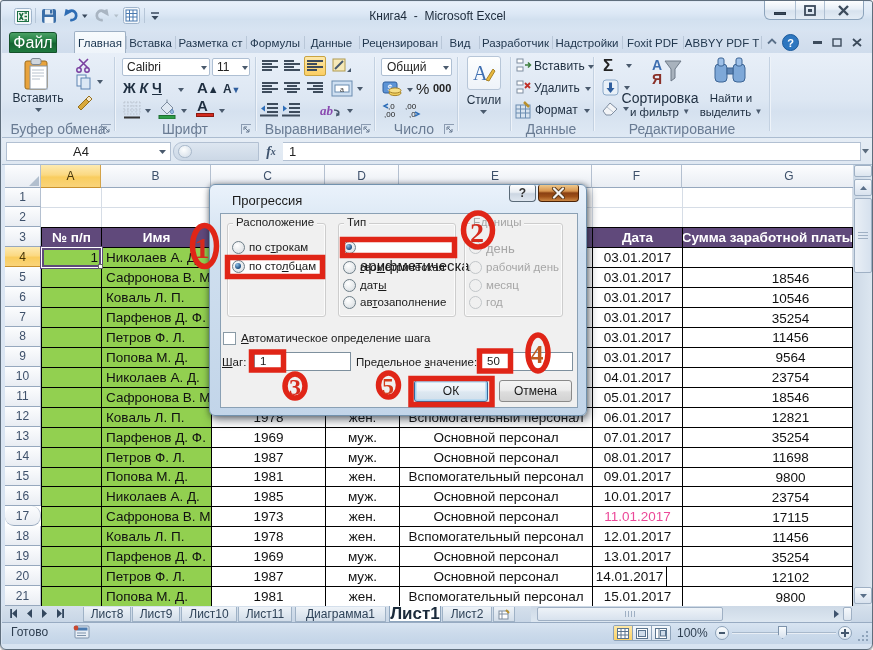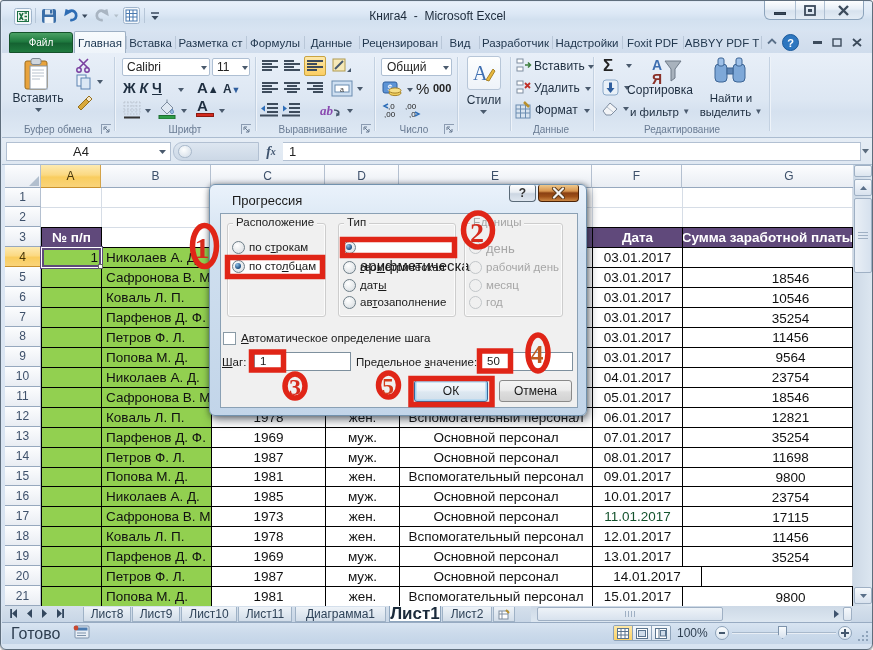--- a/index.html
+++ b/index.html
@@ -2,21 +2,21 @@
 <html><head><meta charset="utf-8"><style>
 *{margin:0;padding:0;box-sizing:border-box}
 html,body{width:873px;height:650px;overflow:hidden;font-family:"Liberation Sans",sans-serif}
 .ab{position:absolute}
 .ctr{display:flex;align-items:center;justify-content:center}
 .lft{display:flex;align-items:center}
 body{background:#fff}
 #win{position:absolute;left:0;top:0;width:873px;height:650px;
  background:linear-gradient(#dfe9f5,#d7e3f1);border:1px solid #5f6e7d;border-radius:3px 3px 6px 6px;overflow:hidden;box-shadow:0 1px 2px rgba(0,0,0,.45);}
 .tabtx{font-size:11.5px;color:#22384f;white-space:nowrap}
-.glabel{font-size:10px;color:#697b93}
+.glabel{font-size:14px;color:#697b93}
 .cell{position:absolute;font-size:13.5px;color:#111;overflow:hidden;white-space:nowrap}
 .hdrc{position:absolute;background:linear-gradient(#fcfdfe,#e9edf3);border-right:1px solid #b4c0d0;border-bottom:1px solid #96a8be;
  font-size:12px;color:#3e516b;display:flex;align-items:center;justify-content:center}
 .launch{position:absolute;width:10px;height:10px;border-left:1px solid #8c9cb2;border-top:1px solid #8c9cb2}
 </style></head><body>
 <div id="win">
 <div class="ab" style="left:1px;top:1px;width:871px;height:29px;background:linear-gradient(#e8f0fa 0%,#dce8f5 40%,#d2e0ef 60%,#d8e4f2 100%)"></div>
 <svg class="ab" style="left:13px;top:7px" width="18" height="17" viewBox="0 0 18 17">
 <rect x="0.5" y="0.5" width="17" height="16" rx="2" fill="#f3f7fb" stroke="#9fb4cb"></rect>
 <rect x="3" y="3" width="12" height="11" fill="#1d7044"></rect>
@@ -64,22 +64,22 @@
           <rect x="4" y="4" width="4" height="3" fill="#3c4b5c"></rect>
         </svg>
       </div>
 <div class="ctr" style="width:37px">
         <svg width="13" height="11" viewBox="0 0 13 11">
           <path d="M2 1 L11 10 M11 1 L2 10" stroke="#3c4b5c" stroke-width="2.4"></path>
         </svg>
       </div>
 </div>
 <div class="ab" style="left:1px;top:30px;width:871px;height:22px;background:linear-gradient(#d8e3f1,#cfdcec)"></div>
-<div class="ab ctr" style="left:8px;top:31px;width:64px;height:21px;border-radius:3px 3px 0 0;
-background:linear-gradient(#4ba165,#1f7a3f 45%,#156332 55%,#1f7a3f);color:#fff;font-size:10px;border:1px solid #15522b">Файл</div>
+<div class="ab ctr" style="left:8px;top:31px;width:48px;height:21px;border-radius:3px 3px 0 0;
+background:linear-gradient(#4ba165,#1f7a3f 45%,#156332 55%,#1f7a3f);color:#fff;font-size:16px;border:1px solid #15522b">Файл</div>
 <div class="ab ctr tabtx" style="left:73px;top:30px;width:52px;height:22px;background:linear-gradient(#f8fbfd,#eef4fa);
 border:1px solid #9eb0c4;border-bottom:none;border-radius:2px 2px 0 0;color:#17334e">Главная</div>
 <div class="ab ctr tabtx" style="left:125px;top:31px;width:49px;height:21px;overflow:hidden;white-space:nowrap">Вставка</div>
 <div class="ab" style="left:125px;top:35px;width:1px;height:13px;background:#b9c7d8"></div>
 <div class="ab ctr tabtx" style="left:174px;top:31px;width:71px;height:21px;overflow:hidden;white-space:nowrap">Разметка ст</div>
 <div class="ab" style="left:174px;top:35px;width:1px;height:13px;background:#b9c7d8"></div>
 <div class="ab ctr tabtx" style="left:245px;top:31px;width:58px;height:21px;overflow:hidden;white-space:nowrap">Формулы</div>
 <div class="ab" style="left:245px;top:35px;width:1px;height:13px;background:#b9c7d8"></div>
 <div class="ab ctr tabtx" style="left:303px;top:31px;width:55px;height:21px;overflow:hidden;white-space:nowrap">Данные</div>
 <div class="ab" style="left:303px;top:35px;width:1px;height:13px;background:#b9c7d8"></div>
@@ -358,21 +358,21 @@
 <path d="M6 6 L12 11" stroke="#b8c2cd"></path>
     </svg>
 <svg class="ab" style="left:621px;top:105px" width="8" height="6" viewBox="0 0 8 6">
       <path d="M1 1 l6 0 l-3 4 Z" fill="#4a5a6d"></path>
     </svg>
 <svg class="ab" style="left:650px;top:56px" width="32" height="30" viewBox="0 0 32 30">
 <text x="1" y="13" font-size="14" font-weight="bold" fill="#3e6eb0" font-family="Liberation Sans">А</text>
 <text x="1" y="27" font-size="14" font-weight="bold" fill="#8a3028" font-family="Liberation Sans">Я</text>
 <path d="M14 4 h16 l-6 8 v9 l-4 3 v-12 Z" fill="#a8b2bd" stroke="#6e7a88"></path>
     </svg>
-<div class="ab ctr" style="left:624px;top:82px;width:70px;height:13px;font-size:12px;color:#1e2e40">Сортировка</div>
+<div class="ab ctr" style="left:624px;top:90px;width:70px;height:13px;font-size:14px;color:#1e2e40">Сортировка</div>
 <div class="ab ctr" style="left:624px;top:104px;width:70px;height:13px;font-size:11.5px;color:#1e2e40">и фильтр&nbsp;<span style="font-size:8px;color:#4a5a6d">▼</span></div>
 <svg class="ab" style="left:712px;top:55px" width="34" height="30" viewBox="0 0 34 30">
 <rect x="2" y="8" width="12" height="18" rx="4" fill="#7ea8d8" stroke="#3c6494"></rect>
 <rect x="20" y="8" width="12" height="18" rx="4" fill="#7ea8d8" stroke="#3c6494"></rect>
 <rect x="5" y="2" width="6" height="8" rx="2" fill="#9ec0e8" stroke="#3c6494"></rect>
 <rect x="23" y="2" width="6" height="8" rx="2" fill="#9ec0e8" stroke="#3c6494"></rect>
 <rect x="14" y="12" width="6" height="6" fill="#5d84b4" stroke="#3c6494"></rect>
     </svg>
 <div class="ab ctr" style="left:698px;top:90px;width:64px;height:13px;font-size:11.5px;color:#1e2e40">Найти и</div>
 <div class="ab ctr" style="left:698px;top:104px;width:64px;height:13px;font-size:11.5px;color:#1e2e40">выделить&nbsp;<span style="font-size:8px;color:#4a5a6d">▼</span></div>
@@ -409,36 +409,37 @@
 <div class="hdrc" style="left:0px;top:142.08px;width:36px;height:19.93px;">7</div>
 <div class="hdrc" style="left:0px;top:162.01px;width:36px;height:19.93px;">8</div>
 <div class="hdrc" style="left:0px;top:181.94px;width:36px;height:19.93px;">9</div>
 <div class="hdrc" style="left:0px;top:201.87px;width:36px;height:19.93px;">10</div>
 <div class="hdrc" style="left:0px;top:221.80px;width:36px;height:19.93px;">11</div>
 <div class="hdrc" style="left:0px;top:241.73px;width:36px;height:19.93px;">12</div>
 <div class="hdrc" style="left:0px;top:261.66px;width:36px;height:19.93px;">13</div>
 <div class="hdrc" style="left:0px;top:281.59px;width:36px;height:19.93px;">14</div>
 <div class="hdrc" style="left:0px;top:301.52px;width:36px;height:19.93px;">15</div>
 <div class="hdrc" style="left:0px;top:321.45px;width:36px;height:19.93px;">16</div>
-<div class="hdrc" style="left:0px;top:341.38px;width:36px;height:19.93px;">17</div>
+<div class="hdrc" style="left:0px;top:341.38px;width:36px;height:19.93px;border-radius:9px;">17</div>
 <div class="hdrc" style="left:0px;top:361.31px;width:36px;height:19.93px;">18</div>
 <div class="hdrc" style="left:0px;top:381.24px;width:36px;height:19.93px;">19</div>
 <div class="hdrc" style="left:0px;top:401.17px;width:36px;height:19.93px;">20</div>
 <div class="hdrc" style="left:0px;top:421.10px;width:36px;height:19.93px;">21</div>
 <div class="ab" style="left:96px;top:22.5px;width:1px;height:418px;background:#d6dde6"></div>
 <div class="ab" style="left:206px;top:22.5px;width:1px;height:418px;background:#d6dde6"></div>
 <div class="ab" style="left:320px;top:22.5px;width:1px;height:418px;background:#d6dde6"></div>
 <div class="ab" style="left:394px;top:22.5px;width:1px;height:418px;background:#d6dde6"></div>
 <div class="ab" style="left:587px;top:22.5px;width:1px;height:418px;background:#d6dde6"></div>
 <div class="ab" style="left:677px;top:22.5px;width:1px;height:418px;background:#d6dde6"></div>
 <div class="ab" style="left:847px;top:22.5px;width:1px;height:418px;background:#d6dde6"></div>
 <div class="ab" style="left:36px;top:42.43px;width:811px;height:1px;background:#d6dde6"></div>
 <div class="ab" style="left:36px;top:62.36px;width:811px;height:1px;background:#d6dde6"></div>
 </div>
 <div class="cell ctr" style="left:40px;top:226.36px;width:61px;height:20.93px;background:#60497b;border:1px solid #000;font-weight:bold;font-size:13.5px;color:#fff">№ п/п</div>
+<div class="cell ctr" style="left:100px;top:226.36px;width:111px;height:20.93px;background:#60497b;border:1px solid #000;font-weight:bold;font-size:13.5px;color:#fff">Имя</div>
 <div class="cell ctr" style="left:210px;top:226.36px;width:115px;height:20.93px;background:#60497b;border:1px solid #000;font-weight:bold;font-size:13.5px;color:#fff">Год рождения</div>
 <div class="cell ctr" style="left:324px;top:226.36px;width:75px;height:20.93px;background:#60497b;border:1px solid #000;font-weight:bold;font-size:13.5px;color:#fff">Пол</div>
 <div class="cell ctr" style="left:398px;top:226.36px;width:194px;height:20.93px;background:#60497b;border:1px solid #000;font-weight:bold;font-size:13.5px;color:#fff">Должность</div>
 <div class="cell ctr" style="left:591px;top:226.36px;width:91px;height:20.93px;background:#60497b;border:1px solid #000;font-weight:bold;font-size:13.5px;color:#fff">Дата</div>
 <div class="cell ctr" style="left:681px;top:226.36px;width:171px;height:20.93px;background:#60497b;border:1px solid #000;font-weight:bold;color:#fff;white-space:nowrap;font-size:13.5px">Сумма заработной платы</div>
 <div class="cell" style="left:40px;top:246.29px;width:61px;height:20.93px;background:#92d050;border:1px solid #000;text-align:right;padding-right:3px;line-height:20px;color:#111">1</div>
 <div class="cell lft" style="left:100px;top:246.29px;width:111px;height:20.93px;background:#92d050;border:1px solid #000;padding-left:4px;color:#111">Николаев А. Д.</div>
 <div class="cell ctr" style="left:210px;top:246.29px;width:115px;height:20.93px;background:#fff;border:1px solid #000;color:#111">1985</div>
 <div class="cell ctr" style="left:324px;top:246.29px;width:75px;height:20.93px;background:#fff;border:1px solid #000;color:#111">муж.</div>
 <div class="cell ctr" style="left:398px;top:246.29px;width:194px;height:20.93px;background:#fff;border:1px solid #000;color:#111">Основной персонал</div>
@@ -549,21 +550,21 @@
 <div class="cell ctr" style="left:398px;top:485.45px;width:194px;height:20.93px;background:#fff;border:1px solid #000;color:#111">Основной персонал</div>
 <div class="cell ctr" style="left:591px;top:485.45px;width:91px;height:20.93px;background:#fff;border:1px solid #000;color:#111">10.01.2017</div>
 <div class="cell" style="left:681px;top:485.45px;width:171px;height:20.93px;background:#fff;border:1px solid #000;border-left:1px solid #000">
       <div style="position:absolute;left:0;top:0;width:215px;height:19.93px;display:flex;align-items:center;justify-content:center">23754</div>
     </div>
 <div class="cell" style="left:40px;top:505.38px;width:61px;height:20.93px;background:#92d050;border:1px solid #000;text-align:right;padding-right:3px;line-height:20px;color:#111"></div>
 <div class="cell lft" style="left:100px;top:505.38px;width:111px;height:20.93px;background:#92d050;border:1px solid #000;padding-left:4px;color:#111">Сафронова В. М.</div>
 <div class="cell ctr" style="left:210px;top:505.38px;width:115px;height:20.93px;background:#fff;border:1px solid #000;color:#111">1973</div>
 <div class="cell ctr" style="left:324px;top:505.38px;width:75px;height:20.93px;background:#fff;border:1px solid #000;color:#111">жен.</div>
 <div class="cell ctr" style="left:398px;top:505.38px;width:194px;height:20.93px;background:#fff;border:1px solid #000;color:#111">Основной персонал</div>
-<div class="cell ctr" style="left:591px;top:505.38px;width:91px;height:20.93px;background:#fff;border:1px solid #000;color:#14532d">11.01.2017</div>
+<div class="cell ctr" style="left:591px;top:505.38px;width:91px;height:20.93px;background:#fff;border:1px solid #000;color:#ec4899">11.01.2017</div>
 <div class="cell" style="left:681px;top:505.38px;width:171px;height:20.93px;background:#fff;border:1px solid #000;border-left:1px solid #000">
       <div style="position:absolute;left:0;top:0;width:215px;height:19.93px;display:flex;align-items:center;justify-content:center">17115</div>
     </div>
 <div class="cell" style="left:40px;top:525.31px;width:61px;height:20.93px;background:#92d050;border:1px solid #000;text-align:right;padding-right:3px;line-height:20px;color:#111"></div>
 <div class="cell lft" style="left:100px;top:525.31px;width:111px;height:20.93px;background:#92d050;border:1px solid #000;padding-left:4px;color:#111">Коваль Л. П.</div>
 <div class="cell ctr" style="left:210px;top:525.31px;width:115px;height:20.93px;background:#fff;border:1px solid #000;color:#111">1978</div>
 <div class="cell ctr" style="left:324px;top:525.31px;width:75px;height:20.93px;background:#fff;border:1px solid #000;color:#111">жен.</div>
 <div class="cell ctr" style="left:398px;top:525.31px;width:194px;height:20.93px;background:#fff;border:1px solid #000;color:#111">Вспомогательный персонал</div>
 <div class="cell ctr" style="left:591px;top:525.31px;width:91px;height:20.93px;background:#fff;border:1px solid #000;color:#111">12.01.2017</div>
 <div class="cell" style="left:681px;top:525.31px;width:171px;height:20.93px;background:#fff;border:1px solid #000;border-left:1px solid #000">
@@ -576,21 +577,24 @@
 <div class="cell ctr" style="left:398px;top:545.24px;width:194px;height:20.93px;background:#fff;border:1px solid #000;color:#111">Основной персонал</div>
 <div class="cell ctr" style="left:591px;top:545.24px;width:91px;height:20.93px;background:#fff;border:1px solid #000;color:#111">13.01.2017</div>
 <div class="cell" style="left:681px;top:545.24px;width:171px;height:20.93px;background:#fff;border:1px solid #000;border-left:1px solid #000">
       <div style="position:absolute;left:0;top:0;width:215px;height:19.93px;display:flex;align-items:center;justify-content:center">35254</div>
     </div>
 <div class="cell" style="left:40px;top:565.17px;width:61px;height:20.93px;background:#92d050;border:1px solid #000;text-align:right;padding-right:3px;line-height:20px;color:#111"></div>
 <div class="cell lft" style="left:100px;top:565.17px;width:111px;height:20.93px;background:#92d050;border:1px solid #000;padding-left:4px;color:#111">Петров Ф. Л.</div>
 <div class="cell ctr" style="left:210px;top:565.17px;width:115px;height:20.93px;background:#fff;border:1px solid #000;color:#111">1987</div>
 <div class="cell ctr" style="left:324px;top:565.17px;width:75px;height:20.93px;background:#fff;border:1px solid #000;color:#111">муж.</div>
 <div class="cell ctr" style="left:398px;top:565.17px;width:194px;height:20.93px;background:#fff;border:1px solid #000;color:#111">Основной персонал</div>
-<div class="cell ctr" style="left:591px;top:565.17px;width:110px;height:20.93px;background:#fff;border:1px solid #000;color:#111">14.01.2017</div>
+<div class="cell ctr" style="left:591px;top:565.17px;width:75px;height:20.93px;background:#fff;border:1px solid #000;color:#111">14.01.2017</div>
+<div class="cell" style="left:681px;top:565.17px;width:171px;height:20.93px;background:#fff;border:1px solid #000;border-left:1px solid #000">
+      <div style="position:absolute;left:0;top:0;width:215px;height:19.93px;display:flex;align-items:center;justify-content:center">12102</div>
+    </div>
 <div class="cell" style="left:40px;top:585.10px;width:61px;height:20.93px;background:#92d050;border:1px solid #000;text-align:right;padding-right:3px;line-height:20px;color:#111"></div>
 <div class="cell lft" style="left:100px;top:585.10px;width:111px;height:20.93px;background:#92d050;border:1px solid #000;padding-left:4px;color:#111">Попова М. Д.</div>
 <div class="cell ctr" style="left:210px;top:585.10px;width:115px;height:20.93px;background:#fff;border:1px solid #000;color:#111">1981</div>
 <div class="cell ctr" style="left:324px;top:585.10px;width:75px;height:20.93px;background:#fff;border:1px solid #000;color:#111">жен.</div>
 <div class="cell ctr" style="left:398px;top:585.10px;width:194px;height:20.93px;background:#fff;border:1px solid #000;color:#111">Вспомогательный персонал</div>
 <div class="cell ctr" style="left:591px;top:585.10px;width:91px;height:20.93px;background:#fff;border:1px solid #000;color:#111">15.01.2017</div>
 <div class="cell" style="left:681px;top:585.10px;width:171px;height:20.93px;background:#fff;border:1px solid #000;border-left:1px solid #000">
       <div style="position:absolute;left:0;top:0;width:215px;height:19.93px;display:flex;align-items:center;justify-content:center">9800</div>
     </div>
 <div class="ab" style="left:40px;top:246.29px;width:61px;height:20.93px;border:1.5px solid #fff;box-shadow:0 0 0 2px #5d4a7a inset, 0 0 0 1px #5d4a7a;z-index:3"></div>
@@ -637,21 +641,21 @@
       </svg>
     </div>
 <div class="ab" style="left:530px;top:605px;width:320px;height:16px;background:linear-gradient(#cdd9e6,#dde7f1)"></div>
 <div class="ab" style="left:536px;top:606px;width:186px;height:14px;background:linear-gradient(#eef3f8,#d8e2ee);border:1px solid #9fb0c4;border-radius:2px"></div>
 <div class="ab" style="left:624px;top:610px;width:1px;height:6px;background:#9fb0c4;box-shadow:3px 0 0 #9fb0c4,6px 0 0 #9fb0c4,9px 0 0 #9fb0c4"></div>
 <svg class="ab" style="left:830px;top:608px" width="10" height="10" viewBox="0 0 10 10">
       <path d="M3 1 L8 5 L3 9 Z" fill="#3e536e"></path>
     </svg>
 <div class="ab" style="left:842px;top:606px;width:9px;height:14px;background:linear-gradient(#f6f9fc,#dce5ef);border:1px solid #9fb0c4;border-radius:2px"></div>
 <div class="ab" style="left:1px;top:621px;width:871px;height:22px;background:linear-gradient(#d8e4f1,#cbdaeb 50%,#c3d4e7);border-top:1px solid #98abc2"></div>
-<div class="ab" style="left:10px;top:624px;font-size:16px;color:#2e3e50">Готово</div>
+<div class="ab" style="left:10px;top:624px;font-size:12px;color:#2e3e50">Готово</div>
 <svg class="ab" style="left:72px;top:624px" width="17" height="14" viewBox="0 0 17 14">
 <rect x="2" y="1" width="14" height="12" rx="1" fill="#e8eef6" stroke="#7e93ab"></rect>
 <rect x="3.5" y="2.5" width="11" height="3" fill="#4a7ab0"></rect>
 <path d="M4 8 h9 M4 10.5 h9" stroke="#7e93ab"></path>
 <circle cx="3" cy="3" r="2.4" fill="#c84830"></circle>
     </svg>
 <div class="ab" style="left:612px;top:624px;width:58px;height:16px;display:flex;border:1px solid #8ea3ba;border-radius:2px;overflow:hidden">
 <div class="ctr" style="width:20px;background:linear-gradient(#fde8a6,#fbd163);border-right:1px solid #8ea3ba">
 <svg width="12" height="11" viewBox="0 0 12 11">
           <rect x="0.5" y="0.5" width="11" height="10" fill="#fff" stroke="#5a748e"></rect>

